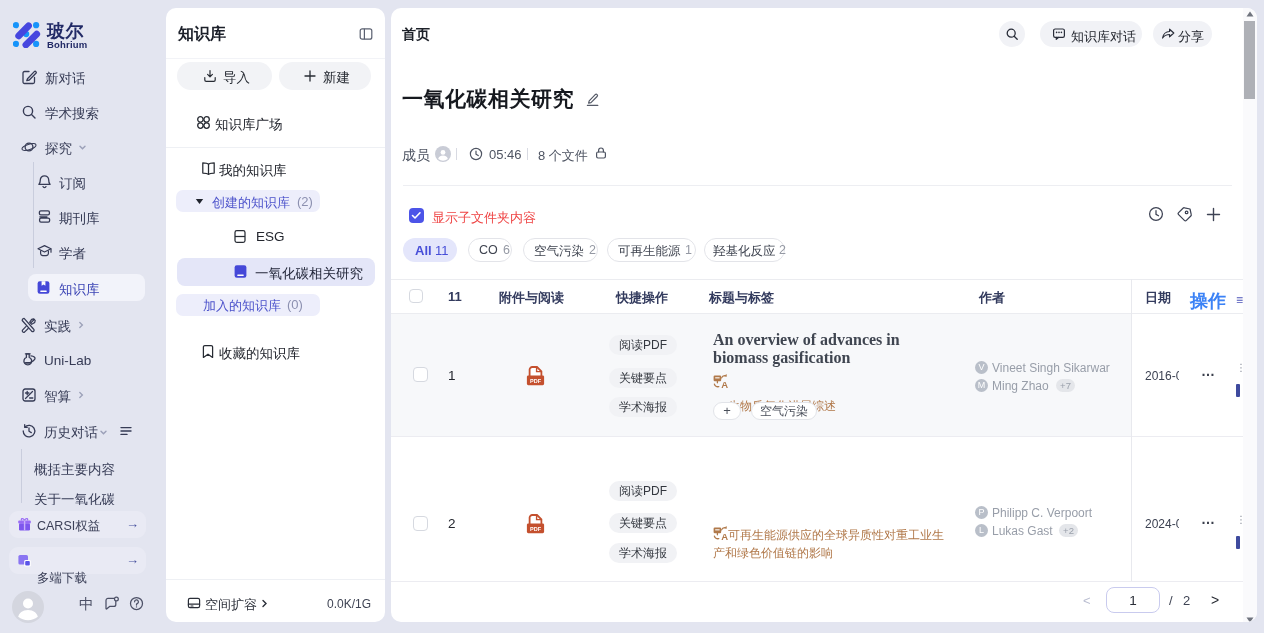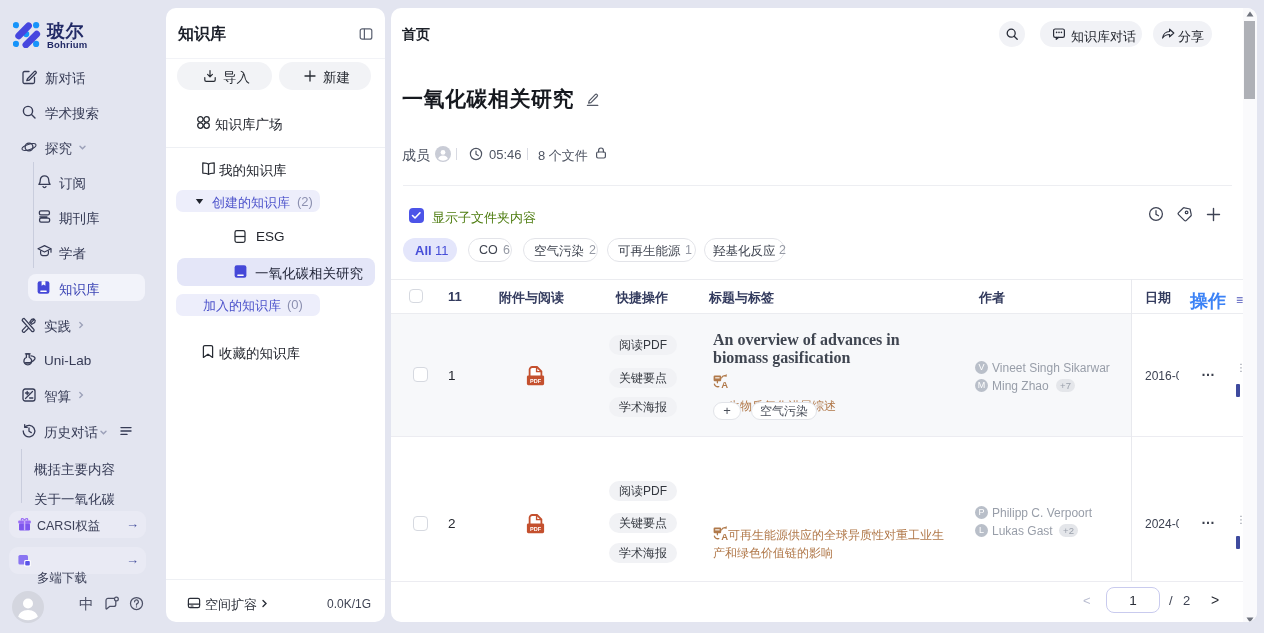--- a/index.html
+++ b/index.html
@@ -282,21 +282,21 @@
     <rect x="2.6" y="6" width="8.8" height="6" rx="1.4"></rect>
     <path d="M4.6 6 V4.4 a2.4 2.4 0 0 1 4.8 0 V6"></path>
   </svg>
 
   <div class="abs" style="left:12px;top:177px;width:829px;height:1px;background:#edeef2;"></div>
 
   <div class="abs" style="left:18px;top:200px;width:15px;height:15px;background:#4c54e8;border-radius:4px;"></div>
   <svg class="abs" style="left:20px;top:203px;" width="11" height="9" viewBox="0 0 11 9" fill="none" stroke="#fff" stroke-width="1.6" stroke-linecap="round" stroke-linejoin="round">
       <path d="M1.5 4.5 L4 7 L9 1.8"></path>
     </svg>
-  <div class="abs" style="left:41px;top:200.5px;font-size:13px;color:#4d7c0f;">显示子文件夹内容</div>
+  <div class="abs" style="left:41px;top:200.5px;font-size:13px;color:#ef4444;">显示子文件夹内容</div>
   <svg class="abs" style="left:757px;top:198px;" width="16" height="16" viewBox="0 0 16 16" fill="none" stroke="#3e4354" stroke-width="1.25" stroke-linecap="round">
     <circle cx="8" cy="8" r="6.4"></circle>
       <path d="M8 4.6 V8.3 L10.5 9.8"></path>
   </svg>
   <svg class="abs" style="left:786px;top:198px;" width="16" height="16" viewBox="0 0 16 16" fill="none" stroke="#3e4354" stroke-width="1.25" stroke-linejoin="round">
     <path d="M7.6 1.8 L13 3 L14.2 8.4 C14.4 9 14.2 9.6 13.8 10 L9.4 14.4 C8.8 15 8 15 7.4 14.4 L1.6 8.6 C1 8 1 7.2 1.6 6.6 L6 2.2 C6.4 1.8 7 1.6 7.6 1.8 Z"></path>
     <circle cx="9.6" cy="6.4" r="1.3"></circle>
   </svg>
   <svg class="abs" style="left:815px;top:199px;" width="15" height="15" viewBox="0 0 15 15" fill="none" stroke="#3e4354" stroke-width="1.4" stroke-linecap="round">
       <path d="M7.5 1.5 v12 M1.5 7.5 h12"></path>

